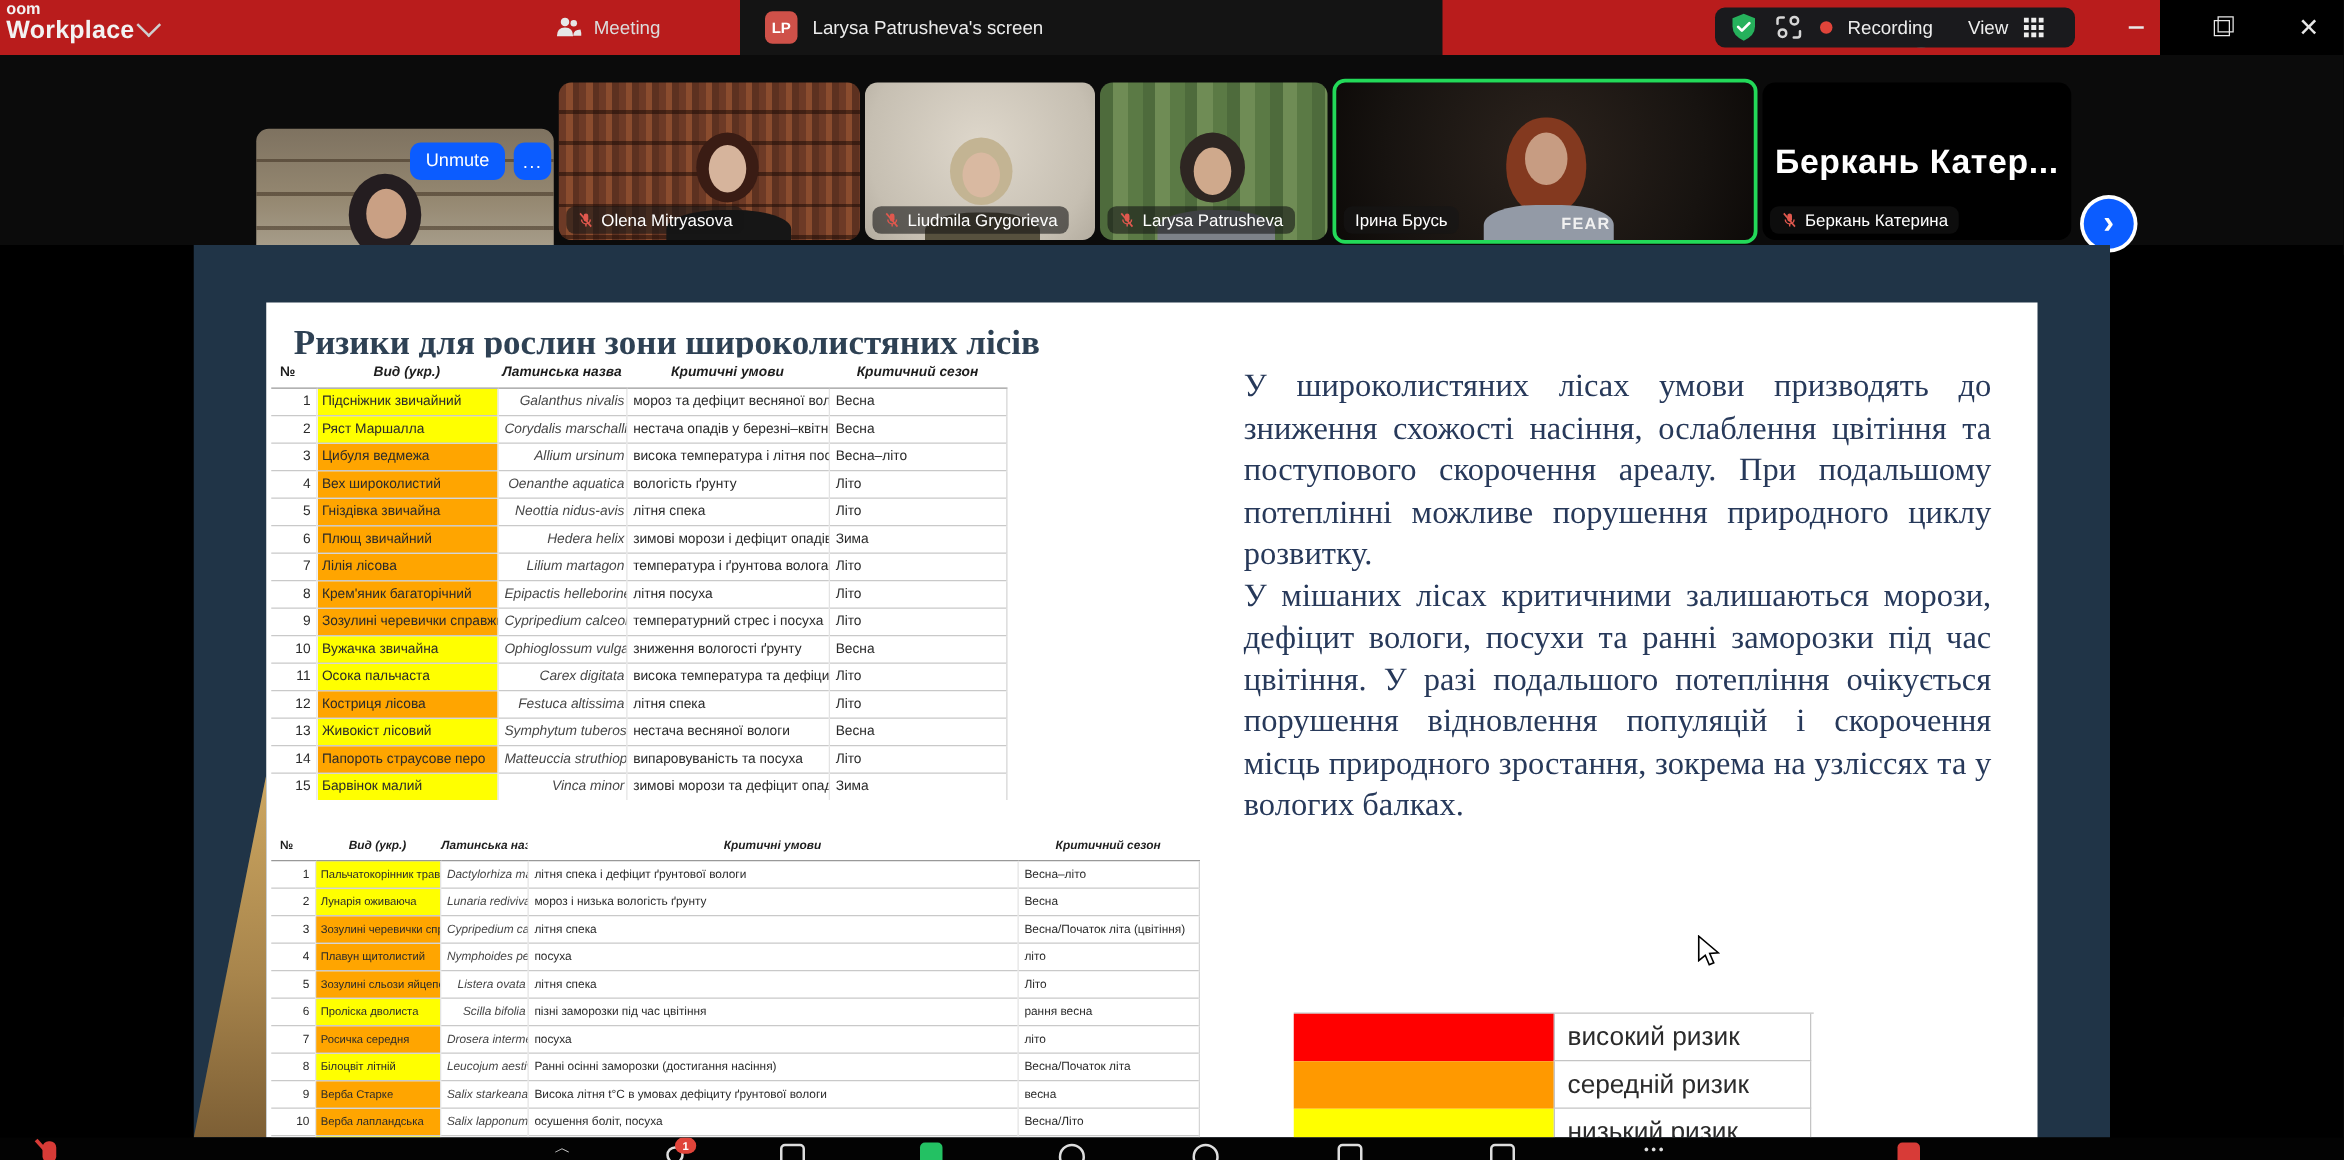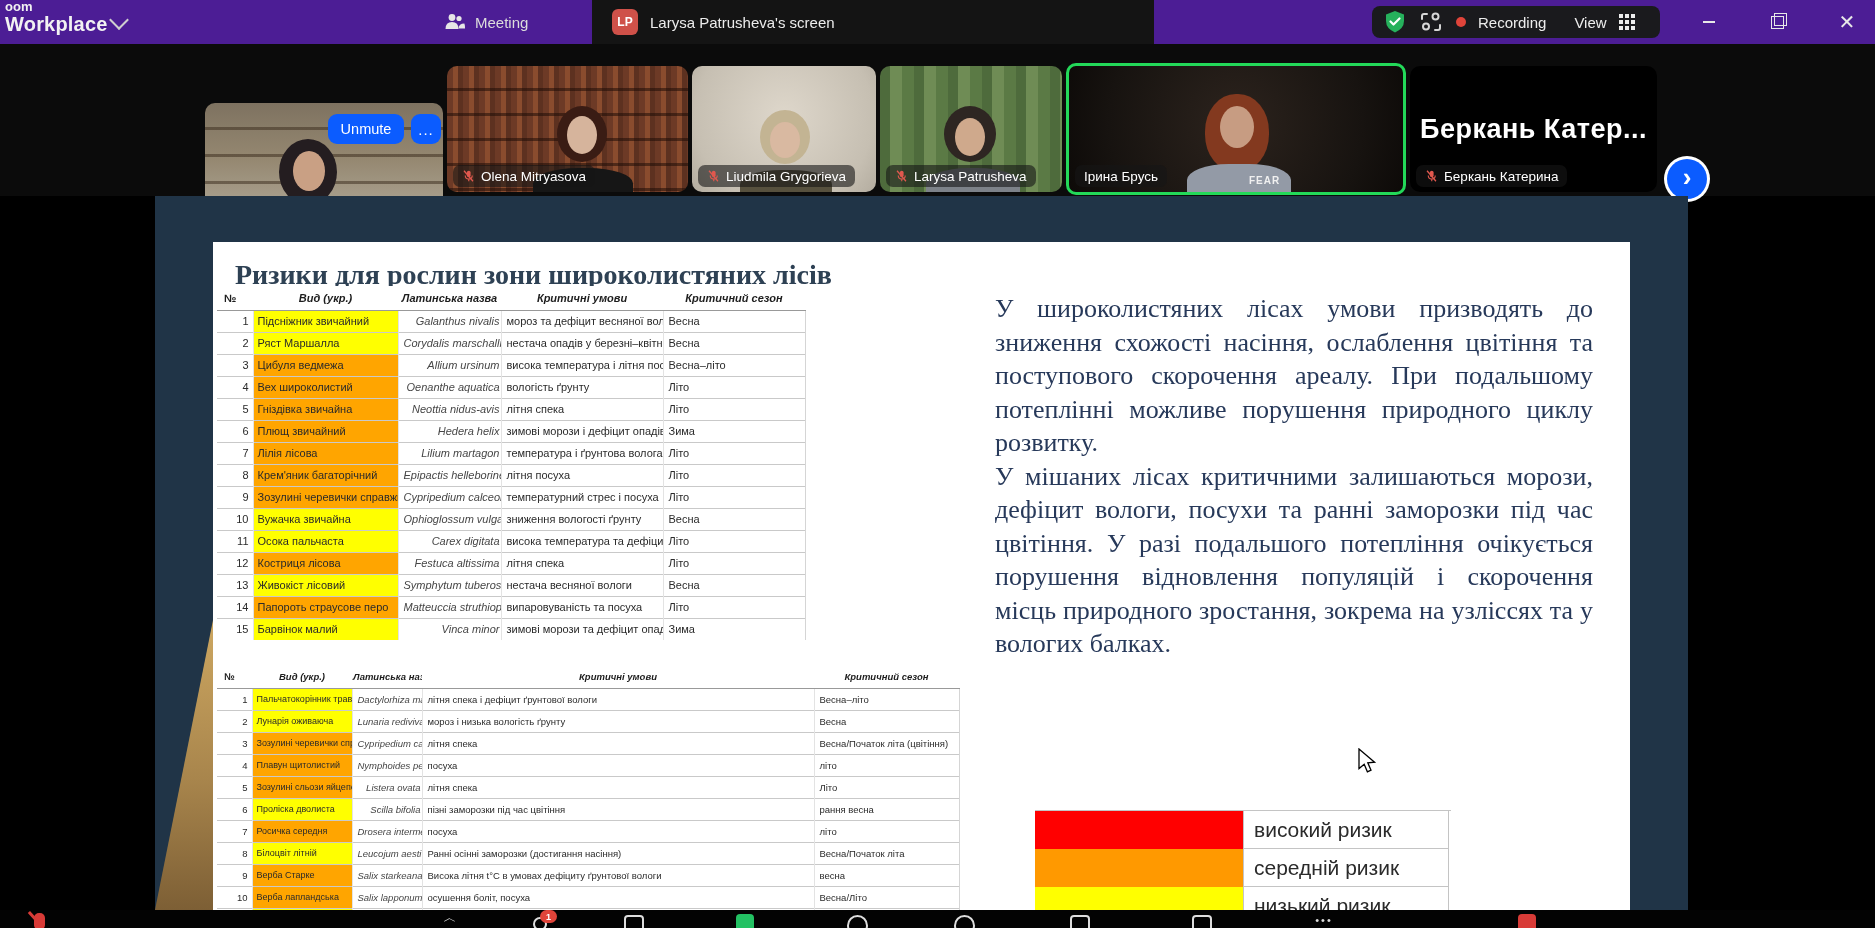--- a/index.html
+++ b/index.html
@@ -1,20 +1,20 @@
 <!DOCTYPE html>
 <html><head>
 <meta charset="utf-8">
 <style>
   html,body{margin:0;padding:0;background:#000;width:1875px;height:928px;overflow:hidden;
     font-family:"Liberation Sans",sans-serif;-webkit-font-smoothing:antialiased;}
   #screen{position:relative;width:1875px;height:928px;background:#000;overflow:hidden;}
 
   
-  .titlebar{position:absolute;left:0;top:0;width:1875px;height:44px;background:#4c1d95;}
+  .titlebar{position:absolute;left:0;top:0;width:1728px;height:44px;background:#b91c1c;}
   .brand{position:absolute;left:5px;top:0px;color:#f2f2f2;line-height:1;}
   .brand .b-top{font-size:13px;font-weight:700;display:block;margin-bottom:1px;}
   .brand .b-main{font-size:20px;font-weight:700;letter-spacing:.2px;display:block;}
   .chev{position:absolute;left:112px;top:13px;width:12px;height:12px;border-right:2px solid #cfcfcf;
     border-bottom:2px solid #cfcfcf;transform:rotate(45deg);}
   .tab-meeting{position:absolute;left:444px;top:0;height:44px;display:flex;align-items:center;gap:9px;color:#dcdcdc;font-size:15px;}
   .tab-screen{position:absolute;left:592px;top:0;width:562px;height:44px;background:#141414;display:flex;align-items:center;}
   .lp-badge{margin-left:20px;width:26px;height:26px;border-radius:6px;background:#cf5149;color:#fff;
     font-size:12px;font-weight:700;display:flex;align-items:center;justify-content:center;}
   .tab-screen .tab-label{margin-left:12px;color:#ececec;font-size:15px;}
@@ -48,21 +48,21 @@
     display:flex;align-items:center;gap:6px;padding:0 9px;color:#fff;font-size:13.5px;white-space:nowrap;}
   .unmute-btn{position:absolute;left:123px;top:11px;width:76px;height:30px;background:#0b5cff;border-radius:9px;
     color:#fff;font-size:14.5px;display:flex;align-items:center;justify-content:center;}
   .tile-more-btn{position:absolute;left:206px;top:11px;width:30px;height:30px;background:#0b5cff;border-radius:9px;
     color:#fff;font-size:15px;display:flex;align-items:center;justify-content:center;letter-spacing:1px;}
   .cam-off-name{position:absolute;left:10px;top:48px;color:#fff;font-size:27px;font-weight:700;letter-spacing:.5px;white-space:nowrap;}
   .nextbtn{position:absolute;left:1664px;top:112px;width:46px;height:46px;border-radius:50%;background:#fff;
     display:flex;align-items:center;justify-content:center;}
   .nextbtn .inner{width:40px;height:40px;border-radius:50%;background:#0b5cff;color:#fff;font-size:26px;font-weight:700;
     display:flex;align-items:center;justify-content:center;padding-bottom:3px;box-sizing:border-box;}
-  .shirt{position:absolute;color:#f0f0f0;font-size:10px;font-weight:700;letter-spacing:1px;padding-left:28px;}
+  .shirt{position:absolute;color:#f0f0f0;font-size:13px;font-weight:700;letter-spacing:1px;padding-left:28px;}
 
   
   .share{position:absolute;left:155px;top:196px;width:1533px;height:714px;background:#203447;overflow:hidden;}
   .goldwedge{position:absolute;left:0px;top:424px;width:58px;height:290px;
     background:linear-gradient(180deg,#cda761 0%,#a8854c 55%,#7d5f35 100%);
     clip-path:polygon(100% 0,100% 100%,0 100%);}
   .slide{position:absolute;left:58px;top:46px;width:1417px;height:668px;background:#fff;overflow:hidden;}
   .slide-title{position:absolute;left:22px;font-family:"Liberation Serif",serif;font-weight:700;
     font-size:28px;color:#2e4154;white-space:nowrap;}
   .t1{top:17px;}  .t2{top:380px;}

